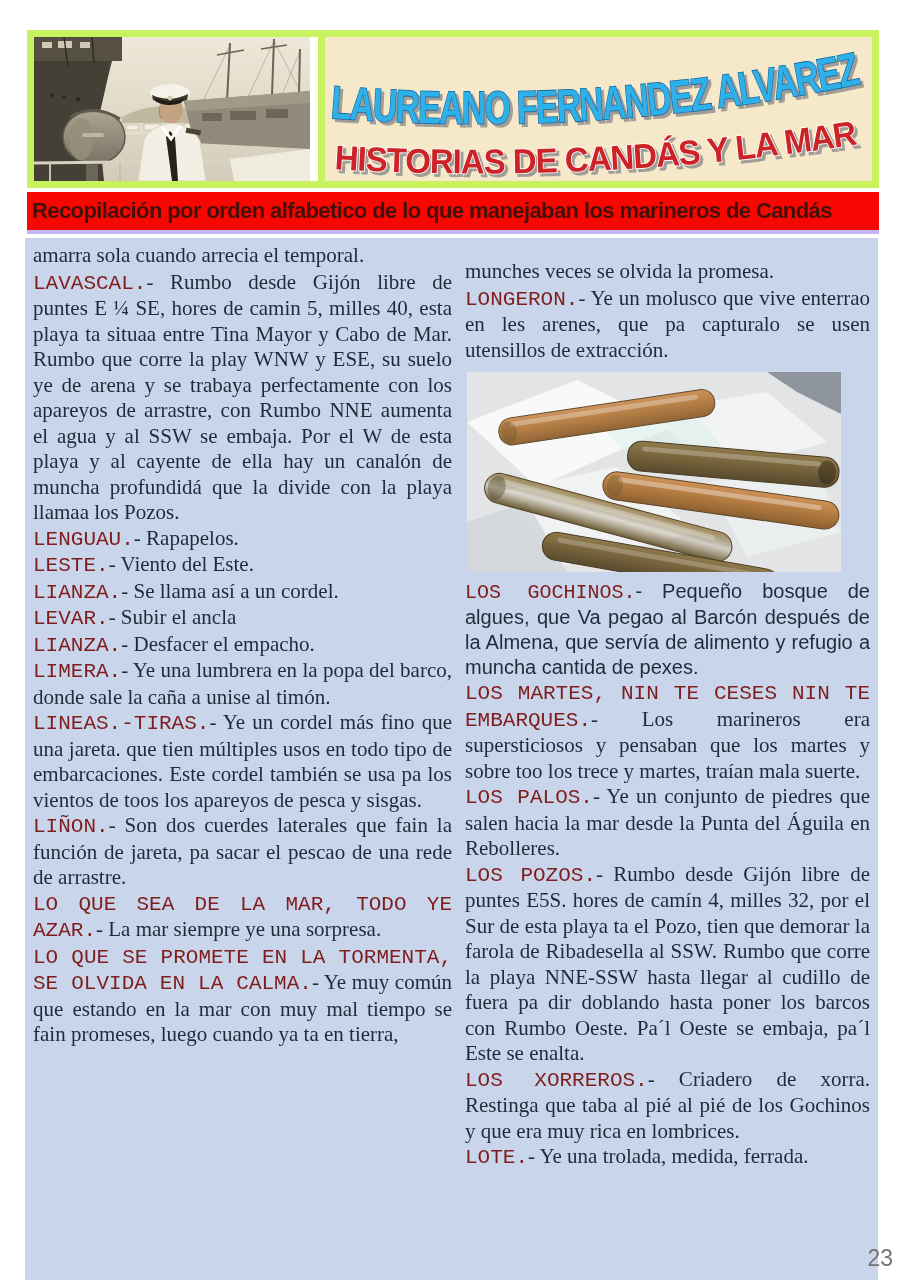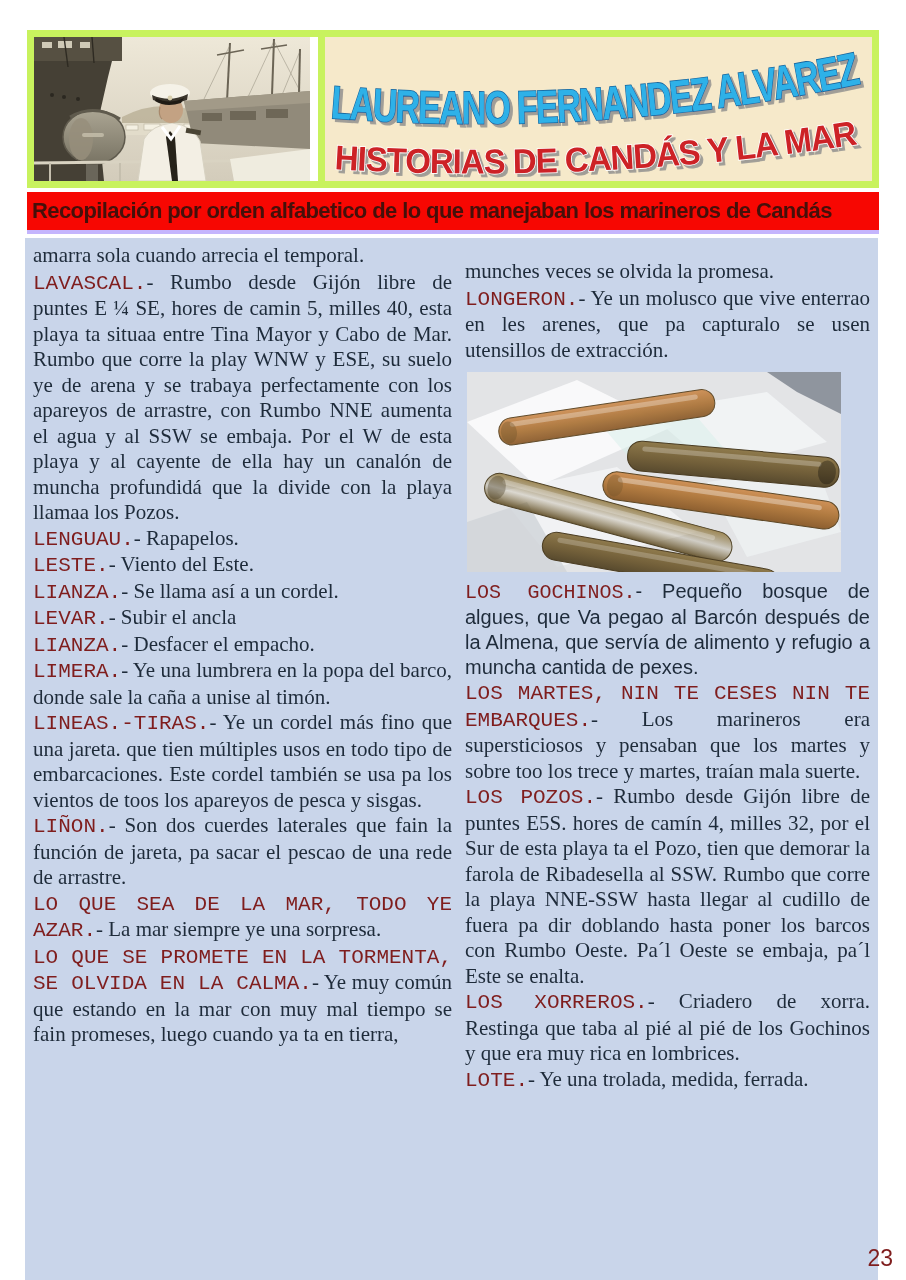--- a/index.html
+++ b/index.html
@@ -33,21 +33,21 @@
   .col { font-size:21px; line-height:25.5px; color:#1e2b3a; text-align:justify; }
   .col-left  { width:419px; margin-right:13px; flex:none; }
   .col-right { width:405px; flex:none;margin-top:16px; }
   .entry { margin:0; }
   .term { color:#7f1d1d;font-family:Liberation Mono, monospace; }
   .entry.sans { font-family:"Liberation Sans", sans-serif; font-size:20px; line-height:25px; }
   .clam-figure { margin:9px 0 7px 2px; width:374px; height:200px; }
   .clam-figure svg { display:block; width:374px; height:200px; }
 
   .page-number { position:absolute; right:13px; bottom:8px;
-                 font-family:"Liberation Sans", sans-serif; font-size:23px; color:#7f1d1d; }
+                 font-family:"Liberation Sans", sans-serif; font-size:23px; color:#737373; }
 </style>
 </head>
 <body>
 
 <div class="page">
 
   <div class="header-frame">
     <figure class="captain-photo">
       <svg viewBox="0 0 276 144" preserveAspectRatio="none">
         <defs>
@@ -244,20 +244,21 @@
           <g transform="translate(78,158) rotate(10)">
             <rect width="240" height="28" rx="14" fill="url(#sh-dark)" stroke="#4a3c22" stroke-width="1"></rect>
             <rect x="14" y="5" width="208" height="5" rx="2.5" fill="#ffffff" opacity="0.22"></rect>
             <ellipse cx="228" cy="14" rx="9" ry="11" fill="#3f341f" opacity="0.3"></ellipse>
           </g>
         </svg>
       </figure>
 
       <p class="entry sans"><span class="term">LOS GOCHINOS.</span><span>- Pequeño bosque de algues, que Va pegao al Barcón después de la Almena, que servía de alimento y refugio a muncha cantida de pexes.</span></p>
       <p class="entry"><span class="term">LOS MARTES, NIN TE CESES NIN TE EMBARQUES.</span><span>- Los marineros era supersticiosos y pensaban que los martes y sobre too los trece y martes, traían mala suerte.</span></p>
+      <p class="entry"><span class="term">LOS PALOS.</span><span>- Ye un conjunto de piedres que salen hacia la mar desde la Punta del Águila en Rebolleres.</span></p>
       <p class="entry"><span class="term">LOS POZOS.</span><span>- Rumbo desde Gijón libre de puntes E5S. hores de camín 4, milles 32, por el Sur de esta playa ta el Pozo, tien que demorar la farola de Ribadesella al SSW. Rumbo que corre la playa NNE-SSW hasta llegar al cudillo de fuera pa dir doblando hasta poner los barcos con Rumbo Oeste. Pa´l Oeste se embaja, pa´l Este se enalta.</span></p>
       <p class="entry"><span class="term">LOS XORREROS.</span><span>- Criadero de xorra. Restinga que taba al pié al pié de los Gochinos y que era muy rica en lombrices.</span></p>
       <p class="entry"><span class="term">LOTE.</span><span>- Ye una trolada, medida, ferrada.</span></p>
     </div>
 
   </div>
 
   <div class="page-number">23</div>
 
 </div>

